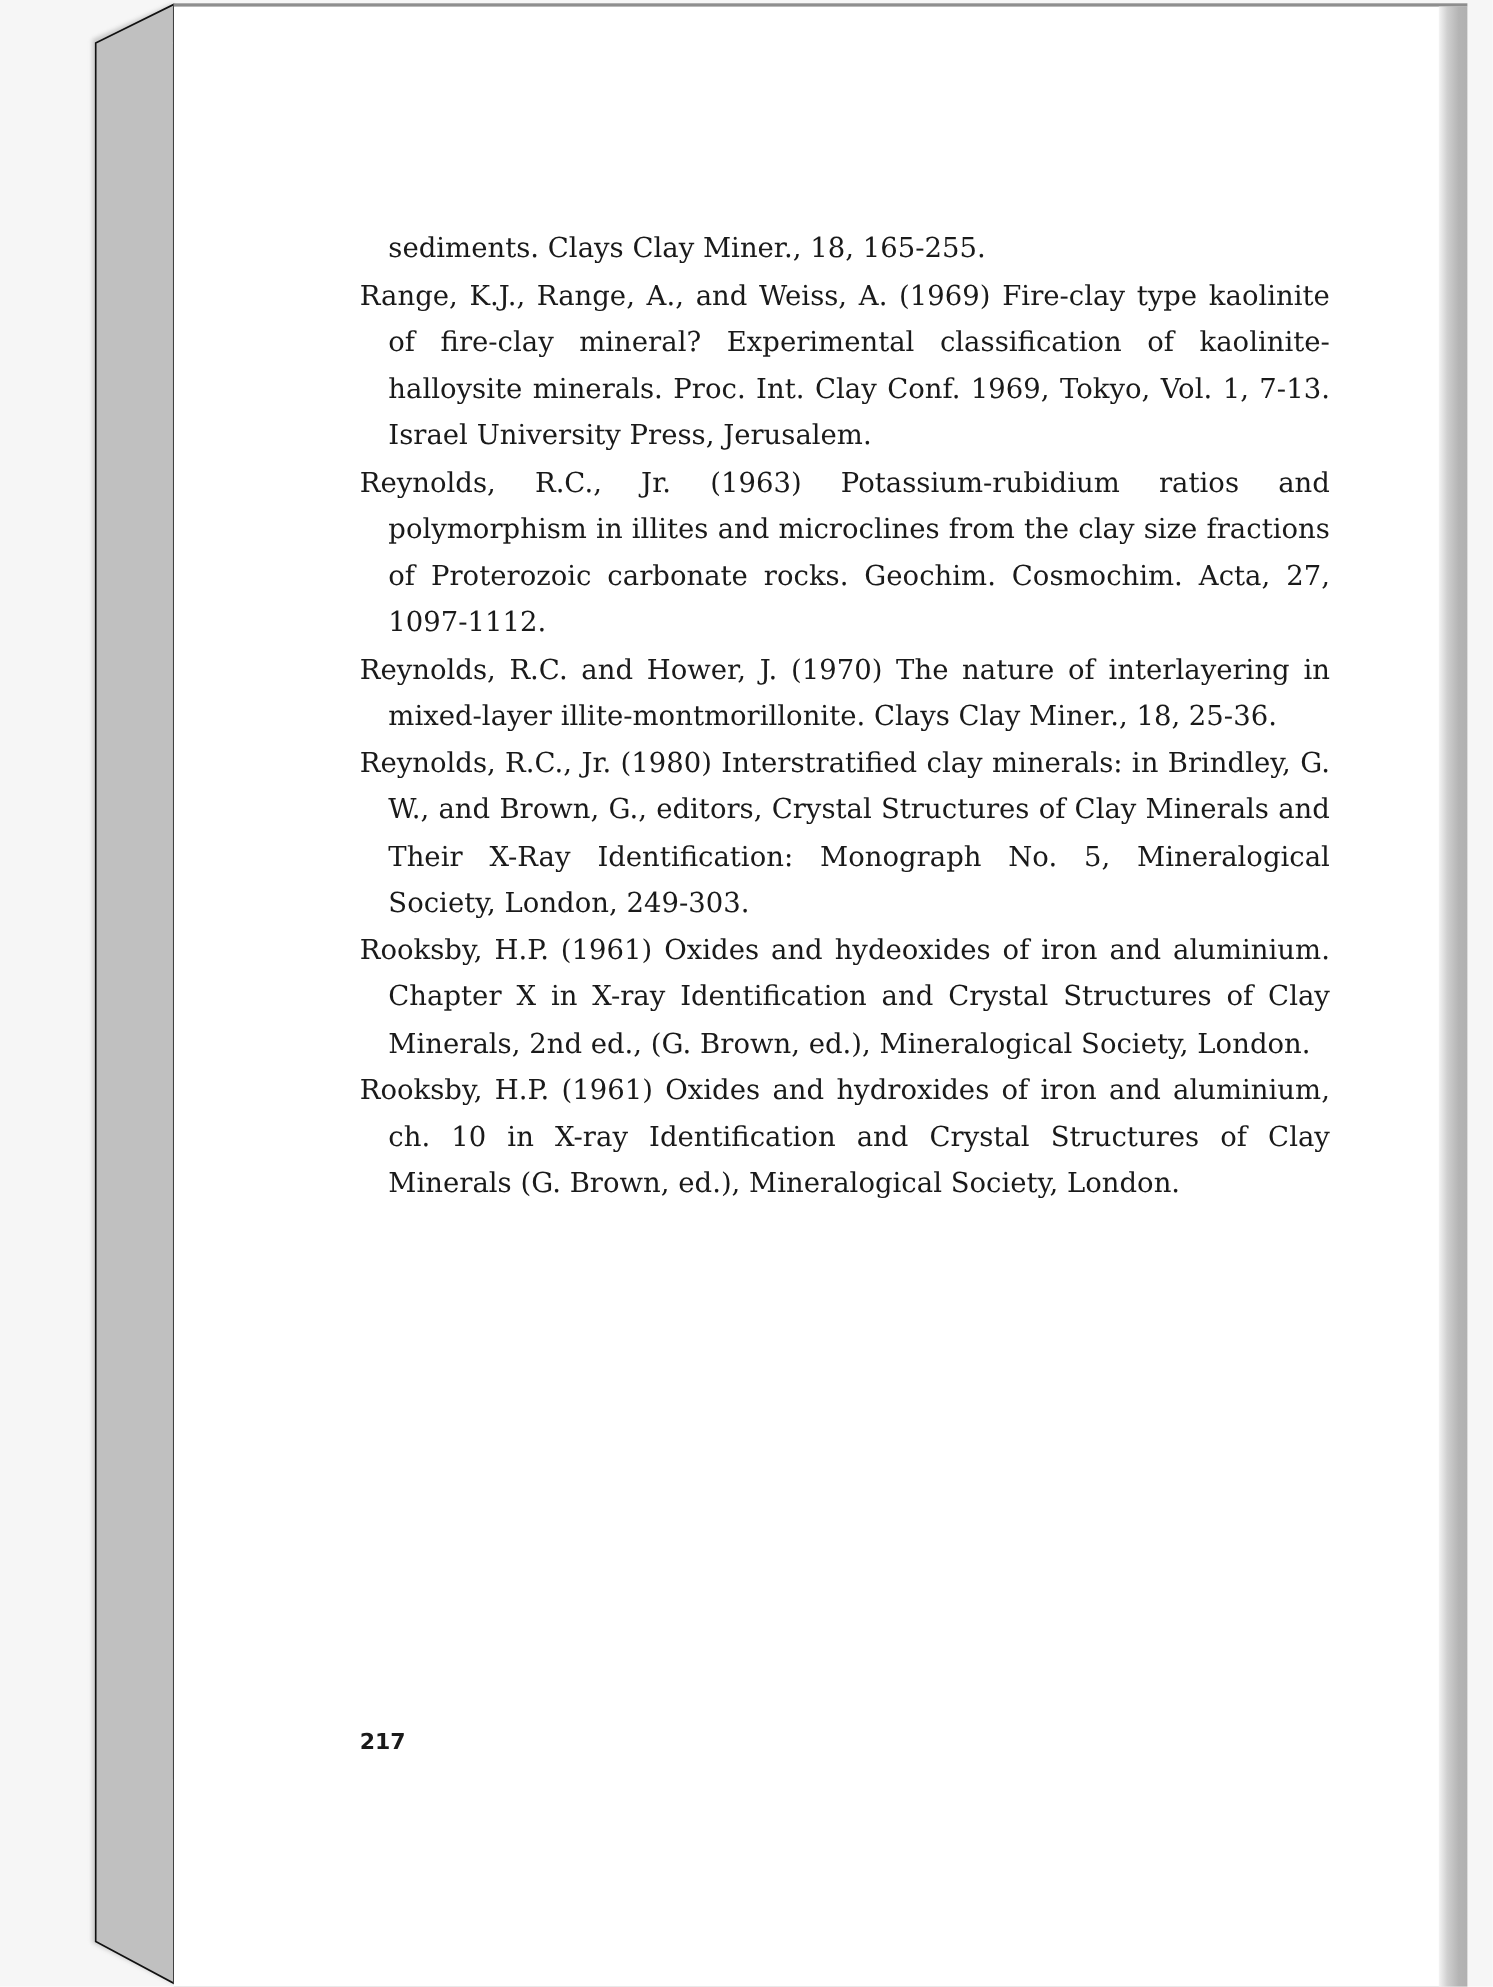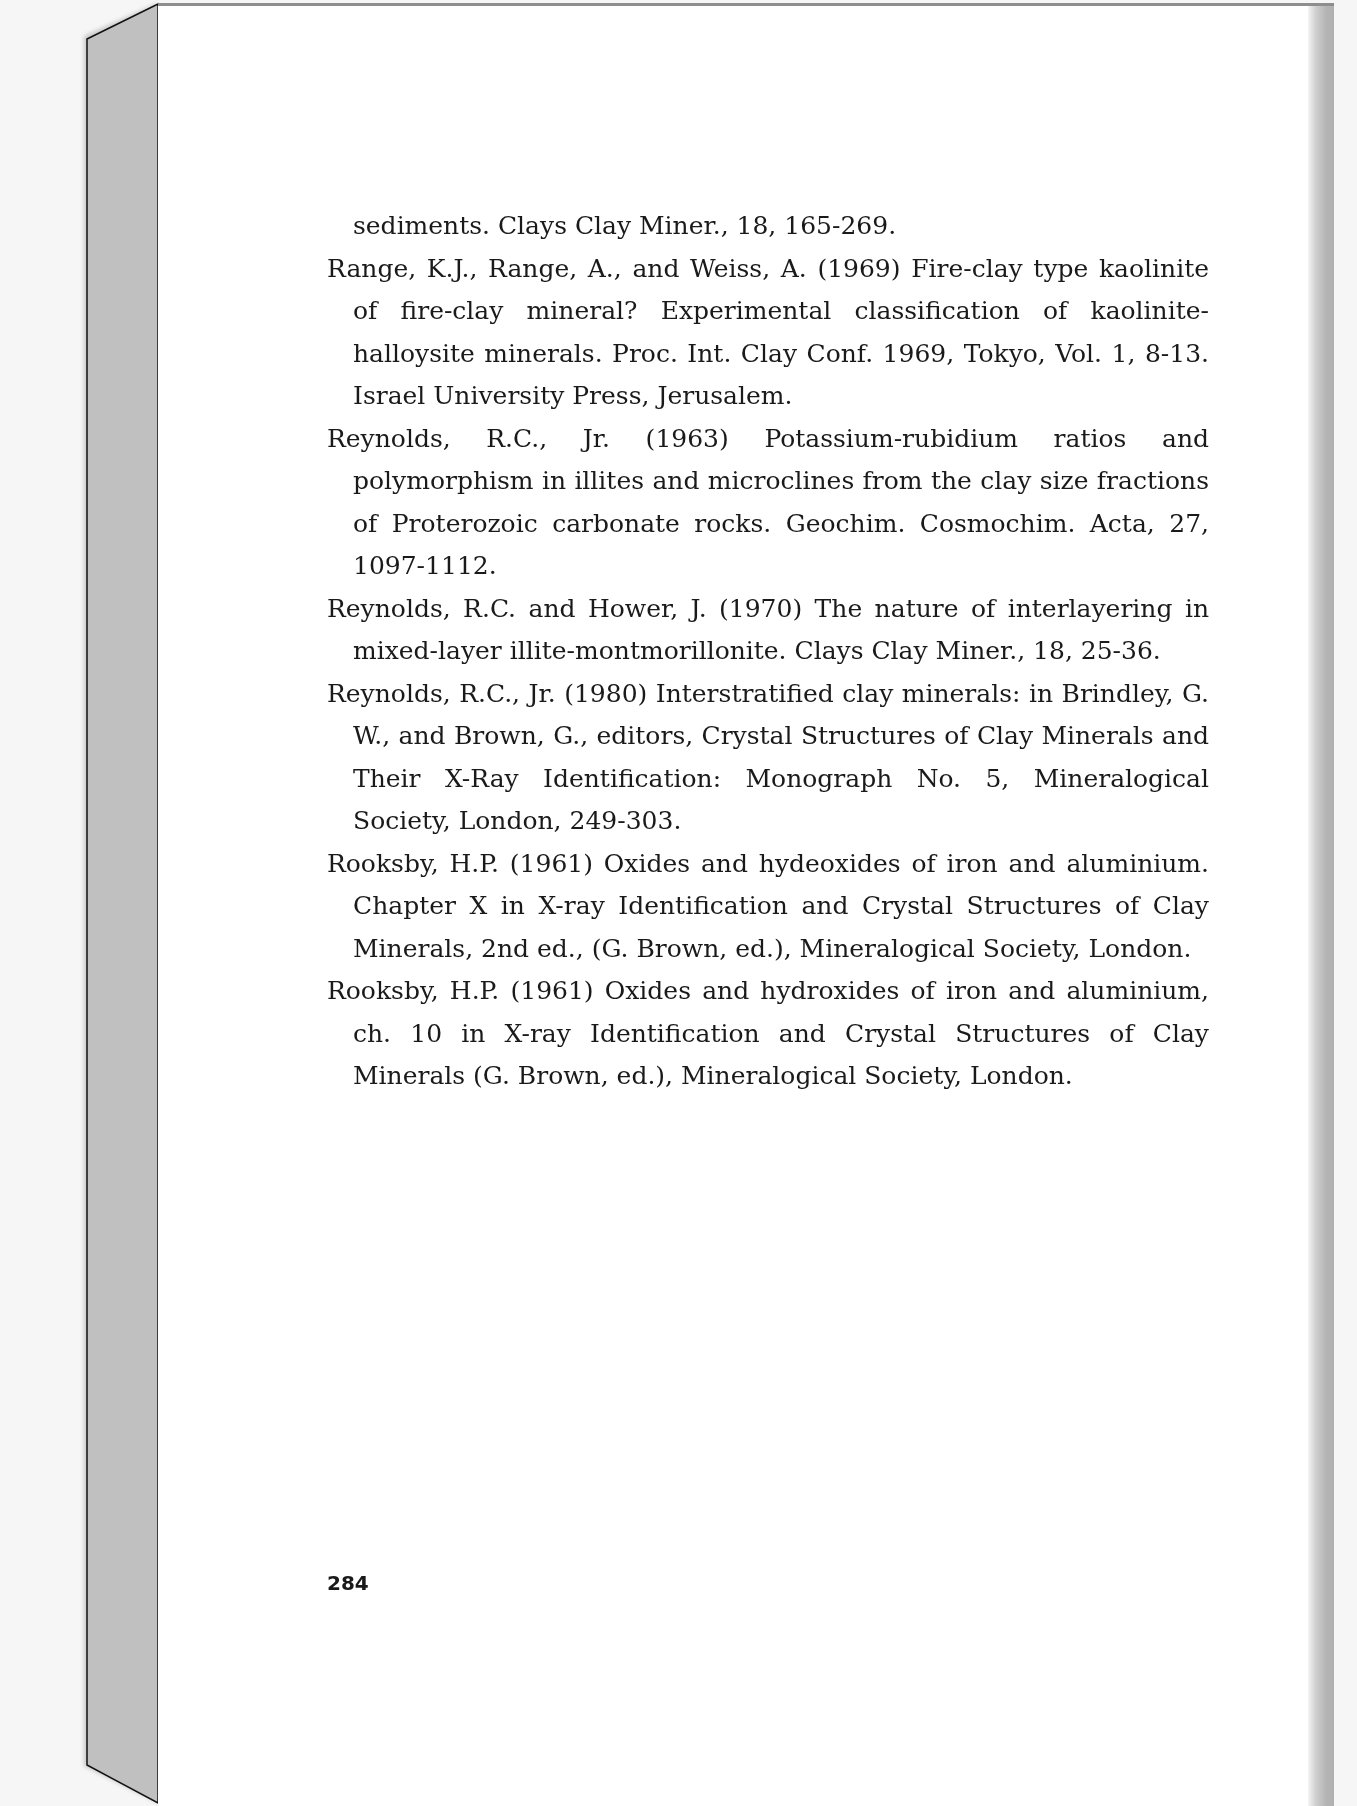--- a/index.html
+++ b/index.html
@@ -46,22 +46,22 @@
   </defs>
   <polygon points="84,36 158,3 158,1803 84,1766" fill="#9a9a9a" opacity="0.5" filter="url(#sh)"></polygon>
   <polygon points="87,39 158,4 158,1803 87,1765" fill="#c0c0c0" stroke="#111" stroke-width="1.5"></polygon>
 </svg>
 
 <div class="page">
   <div class="page-shadow"></div>
 </div>
 
 <div class="refs">
-  <div class="ref cont">sediments. Clays Clay Miner., 18, 165-269.</div>
-  <div class="ref">Range, K.J., Range, A., and Weiss, A. (1969) Fire-clay type kaolinite of fire-clay mineral? Experimental classification of kaolinite-halloysite minerals. Proc. Int. Clay Conf. 1969, Tokyo, Vol. 1, 8-13. Israel University Press, Jerusalem.</div>
+  <div class="ref cont">sediments. Clays Clay Miner., 18, 165-255.</div>
+  <div class="ref">Range, K.J., Range, A., and Weiss, A. (1969) Fire-clay type kaolinite of fire-clay mineral? Experimental classification of kaolinite-halloysite minerals. Proc. Int. Clay Conf. 1969, Tokyo, Vol. 1, 7-13. Israel University Press, Jerusalem.</div>
   <div class="ref">Reynolds, R.C., Jr. (1963) Potassium-rubidium ratios and polymorphism in illites and microclines from the clay size fractions of Proterozoic carbonate rocks. Geochim. Cosmochim. Acta, 27, 1097-1112.</div>
   <div class="ref">Reynolds, R.C. and Hower, J. (1970) The nature of interlayering in mixed-layer illite-montmorillonite. Clays Clay Miner., 18, 25-36.</div>
   <div class="ref">Reynolds, R.C., Jr. (1980) Interstratified clay minerals: in Brindley, G. W., and Brown, G., editors, Crystal Structures of Clay Minerals and Their X-Ray Identification: Monograph No. 5, Mineralogical Society, London, 249-303.</div>
   <div class="ref">Rooksby, H.P. (1961) Oxides and hydeoxides of iron and aluminium. Chapter X in X-ray Identification and Crystal Structures of Clay Minerals, 2nd ed., (G. Brown, ed.), Mineralogical Society, London.</div>
   <div class="ref">Rooksby, H.P. (1961) Oxides and hydroxides of iron and aluminium, ch. 10 in X-ray Identification and Crystal Structures of Clay Minerals (G. Brown, ed.), Mineralogical Society, London.</div>
 </div>
 
-<div class="page-number">284</div>
+<div class="page-number">217</div>
 
 </body></html>

